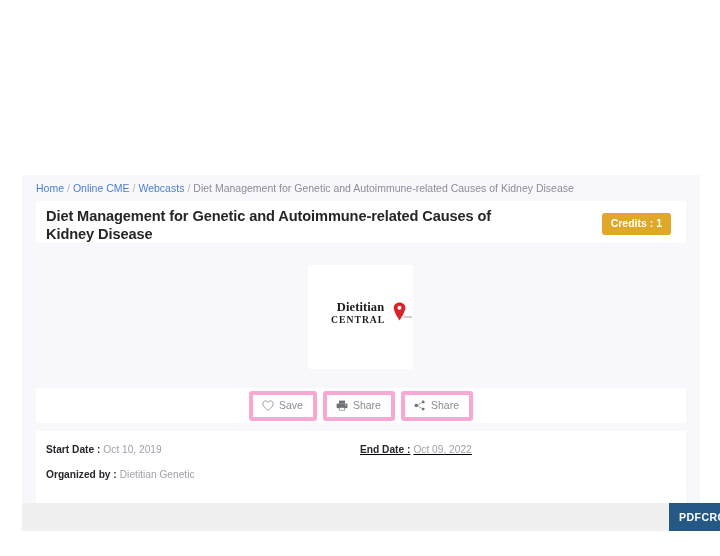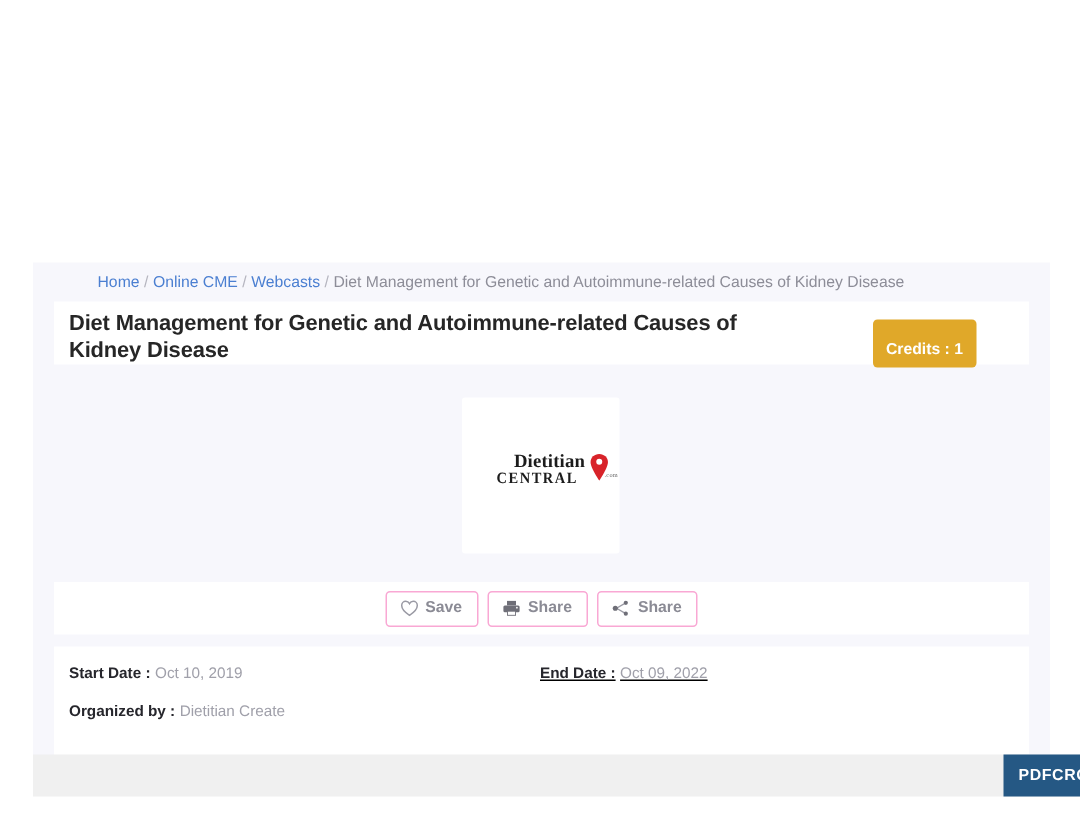--- a/index.html
+++ b/index.html
@@ -29,21 +29,20 @@
 
   
   .breadcrumb {
     position: absolute;
     left: 14px;
     top: 6px;
     font-size: 10.5px;
     line-height: 14px;
     white-space: nowrap;
     color: #9a9aa5;
-    margin-left: 29px;
   }
   .crumb-link {
     color: #4b7fd1;
     text-decoration: none;
     cursor: pointer;
   }
   .crumb-sep {
     color: #b5b5bf;
     padding: 0 3px;
   }
@@ -70,27 +69,27 @@
     top: 6px;
     width: 470px;
     font-size: 14.6px;
     font-weight: bold;
     line-height: 18px;
     color: #262626;
     letter-spacing: -0.1px;
   }
   .credits-badge {
     position: absolute;
-    right: 35px;
+    right: 15px;
     top: 12px;
     background: #e0a829;
     color: #ffffff;
     font-size: 10.5px;
     font-weight: bold;
-    padding: 15px 9px 6px 9px;
+    padding: 5px 9px 6px 9px;
     border-radius: 3px;
     line-height: 11px;
     white-space: nowrap;
     cursor: default;
   }
 
   
   .logo-box {
     position: absolute;
     left: 286px;
@@ -104,21 +103,21 @@
     position: absolute;
     left: 0;
     top: 36px;
     width: 105px;
     text-align: center;
     line-height: 1;
   }
   .logo-wrap {
     display: inline-block;
     position: relative;
-    text-align: right;
+    text-align: center;
   }
   .logo-l1 {
     font-family: "Liberation Serif", serif;
     font-size: 12.5px;
     font-weight: bold;
     color: #1c1c1c;
     letter-spacing: 0.1px;
     display: block;
   }
   .logo-l2 {
@@ -161,31 +160,30 @@
     width: 650px;
     height: 35px;
     display: flex;
     align-items: center;
     justify-content: center;
   }
   .action-btn {
     display: flex;
     align-items: center;
     gap: 5px;
-    border: 1px solid #f9a8d4;
+    border: 4px solid #f9a8d4;
     border-radius: 3px;
     background: #ffffff;
     padding: 4px 10px 5px 9px;
     margin: 0 3px;
     font-size: 10.5px;
     color: #8b8b95;
     cursor: pointer;
     line-height: 13px;
     white-space: nowrap;
-    font-weight: bold;
   }
   .action-btn .ico {
     display: inline-flex;
     align-items: center;
     justify-content: center;
     width: 12px;
     height: 12px;
   }
 
   
@@ -332,21 +330,21 @@
 
     <div class="detail-row r1">
       <span class="detail-label">Start Date :</span><span class="detail-value">Oct 10, 2019</span>
     </div>
 
     <div class="detail-row r1 end">
       <span class="detail-label">End Date :</span><span class="detail-value">Oct 09, 2022</span>
     </div>
 
     <div class="detail-row r2">
-      <span class="detail-label">Organized by :</span><span class="detail-value">Dietitian Create</span>
+      <span class="detail-label">Organized by :</span><span class="detail-value">Dietitian Genetic</span>
     </div>
 
 
   </div>
 
 </div>
 
 <div class="pdf-footer">
   <div class="pdf-badge">PDFCROWD</div>
 </div>

